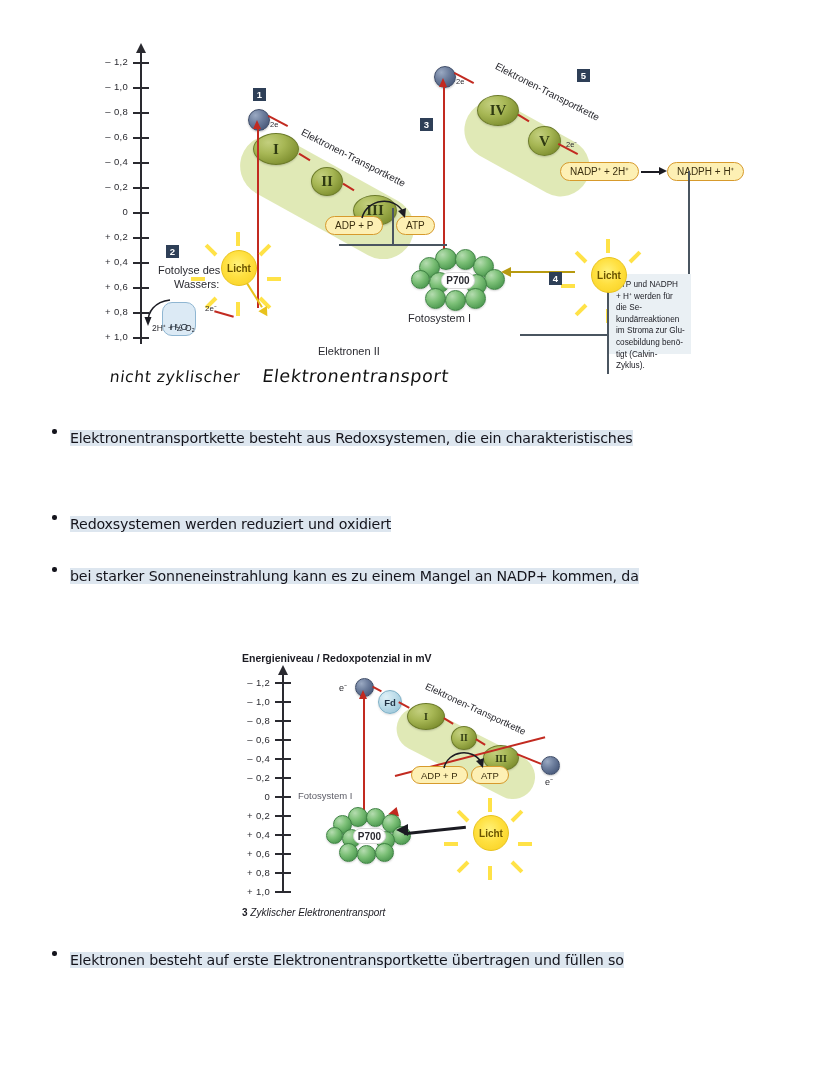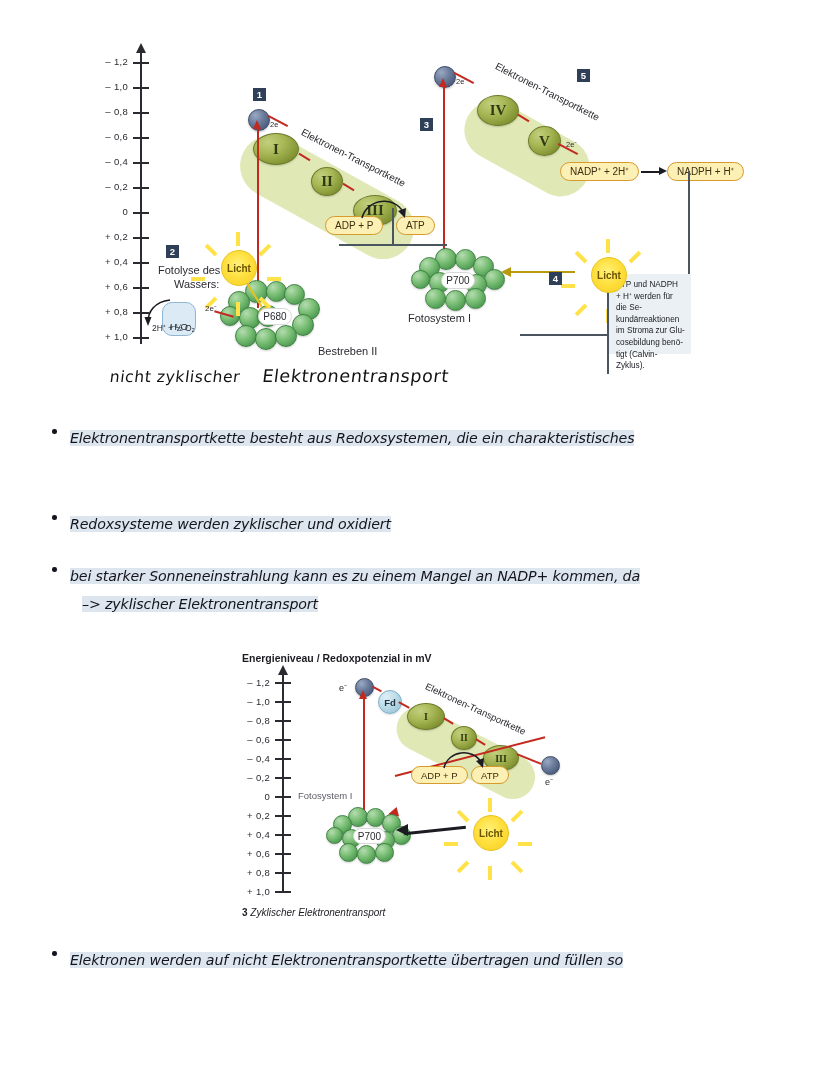--- a/index.html
+++ b/index.html
@@ -54,21 +54,21 @@
   }
   .fd{
     position:absolute;border-radius:50%;
     background:radial-gradient(circle at 32% 27%, #dff0f7 0%, #bcdce9 45%, #9cc6d9 85%);
     border:1px solid #7fb0c6;
     display:flex;align-items:center;justify-content:center;
     font-size:9.5px;color:#234;font-weight:600;
     box-shadow:0 1px 2px rgba(0,0,0,.12);
   }
 
-  .psgroup{position:absolute;}
+  .psgroup{position:absolute;font-weight:bold;}
   .ps-ball{
     position:absolute;border-radius:50%;
     background:radial-gradient(circle at 33% 28%, #b5dcb0 0%, #7cc077 40%, #4f9b52 78%, #3f8544 100%);
     border:1px solid #3e8243;
     box-shadow:0 1px 2px rgba(0,0,0,.18);
   }
   .pcore{
     position:absolute;background:#ffffff;border-radius:9px;
     border:1px solid #d8d8d8;
     font-size:10px;color:#2a2a30;
@@ -140,21 +140,21 @@
   .bullet{position:relative;padding-left:22px;margin-bottom:0;}
   .bullet .dot{
     position:absolute;left:4px;top:5px;width:4.5px;height:4.5px;
     background:#14141c;border-radius:50%;
   }
   .bline{
     font-family:"DejaVu Sans", sans-serif;
     font-size:14.2px;line-height:28px;color:#14141c;
     letter-spacing:-.15px;
   }
-  .hl{background:#dde6ef;box-decoration-break:clone;font-style:italic;-webkit-box-decoration-break:clone;}
+  .hl{background:#dde6ef;box-decoration-break:clone;-webkit-box-decoration-break:clone;}
 
   .b2{position:absolute;left:48px;top:510px;width:744px;}
   .b3{position:absolute;left:48px;top:562px;width:744px;}
   .b4{position:absolute;left:48px;top:946px;width:744px;}
 
   .fig2wrap{
     position:absolute;left:238px;top:652px;width:350px;height:272px;
     background:#ffffff;
   }
   .fig2title{
@@ -230,36 +230,21 @@
 
     <div class="redarrow" style="left:171px;top:80px;width:22px;height:2px;transform:rotate(28deg);"></div>
     <div class="redarrow" style="left:357px;top:37px;width:22px;height:2px;transform:rotate(28deg);"></div>
     <div class="redarrow" style="left:461px;top:108px;width:22px;height:2px;transform:rotate(28deg);"></div>
 
     <div class="redarrow" style="left:161px;top:86px;width:2.2px;height:182px;"></div>
     <div class="redhead" style="left:157px;top:80px;"></div>
     <div class="redarrow" style="left:347px;top:44px;width:2.2px;height:172px;"></div>
     <div class="redhead" style="left:343px;top:38px;"></div>
 
-    <div class="psgroup" style="left:124px;top:240px;width:100px;height:70px;">
-      <div class="ps-ball" style="left:25px;top:0px;width:21px;height:21px;"></div>
-      <div class="ps-ball" style="left:46px;top:1px;width:19px;height:19px;"></div>
-      <div class="ps-ball" style="left:64px;top:4px;width:19px;height:19px;"></div>
-      <div class="ps-ball" style="left:8px;top:11px;width:20px;height:20px;"></div>
-      <div class="ps-ball" style="left:0px;top:26px;width:18px;height:18px;"></div>
-      <div class="ps-ball" style="left:78px;top:18px;width:20px;height:20px;"></div>
-      <div class="ps-ball" style="left:19px;top:27px;width:20px;height:20px;"></div>
-      <div class="ps-ball" style="left:37px;top:25px;width:20px;height:20px;"></div>
-      <div class="ps-ball" style="left:72px;top:34px;width:20px;height:20px;"></div>
-      <div class="ps-ball" style="left:15px;top:45px;width:20px;height:20px;"></div>
-      <div class="ps-ball" style="left:35px;top:48px;width:20px;height:20px;"></div>
-      <div class="ps-ball" style="left:55px;top:45px;width:20px;height:20px;"></div>
-      <div class="pcore" style="left:38px;top:28px;width:32px;height:15px;">P680</div>
-    </div>
-    <div class="plain" style="left:222px;top:305px;">Bestreben II</div>
+    <div class="plain" style="left:222px;top:305px;">Elektronen II</div>
 
     <div class="psgroup" style="left:315px;top:208px;width:96px;height:62px;">
       <div class="ps-ball" style="left:24px;top:0px;width:20px;height:20px;"></div>
       <div class="ps-ball" style="left:44px;top:1px;width:19px;height:19px;"></div>
       <div class="ps-ball" style="left:8px;top:9px;width:19px;height:19px;"></div>
       <div class="ps-ball" style="left:0px;top:22px;width:17px;height:17px;"></div>
       <div class="ps-ball" style="left:62px;top:8px;width:19px;height:19px;"></div>
       <div class="ps-ball" style="left:73px;top:21px;width:19px;height:19px;"></div>
       <div class="ps-ball" style="left:18px;top:24px;width:19px;height:19px;"></div>
       <div class="ps-ball" style="left:55px;top:26px;width:19px;height:19px;"></div>
@@ -350,36 +335,35 @@
   <div class="bullets">
     <div class="bullet">
       <div class="dot"></div>
       <div class="bline"><span class="hl">Elektronentransportkette besteht aus Redoxsystemen, die ein charakteristisches</span></div>
     </div>
   </div>
 
   <div class="b2">
     <div class="bullet">
       <div class="dot"></div>
-      <div class="bline"><span class="hl">Redoxsysteme werden zyklischer und oxidiert</span></div>
+      <div class="bline"><span class="hl">Redoxsystemen werden reduziert und oxidiert</span></div>
     </div>
   </div>
 
   <div class="b3">
     <div class="bullet">
       <div class="dot"></div>
       <div class="bline"><span class="hl">bei starker Sonneneinstrahlung kann es zu einem Mangel an NADP+ kommen, da</span></div>
-      <div class="bline" style="padding-left:12px;"><span class="hl">–&gt; zyklischer Elektronentransport</span></div>
     </div>
   </div>
 
   <div class="b4">
     <div class="bullet">
       <div class="dot"></div>
-      <div class="bline"><span class="hl">Elektronen werden auf nicht Elektronentransportkette übertragen und füllen so</span></div>
+      <div class="bline"><span class="hl">Elektronen besteht auf erste Elektronentransportkette übertragen und füllen so</span></div>
     </div>
   </div>
 
   <div class="fig2wrap">
 
     <div class="fig2title">Energieniveau / Redoxpotenzial in mV</div>
 
     <div class="axis-line vaxis" style="left:44px;top:22px;height:218px;"></div>
     <div class="arrowhead-up" style="left:40px;top:13px;"></div>
 

